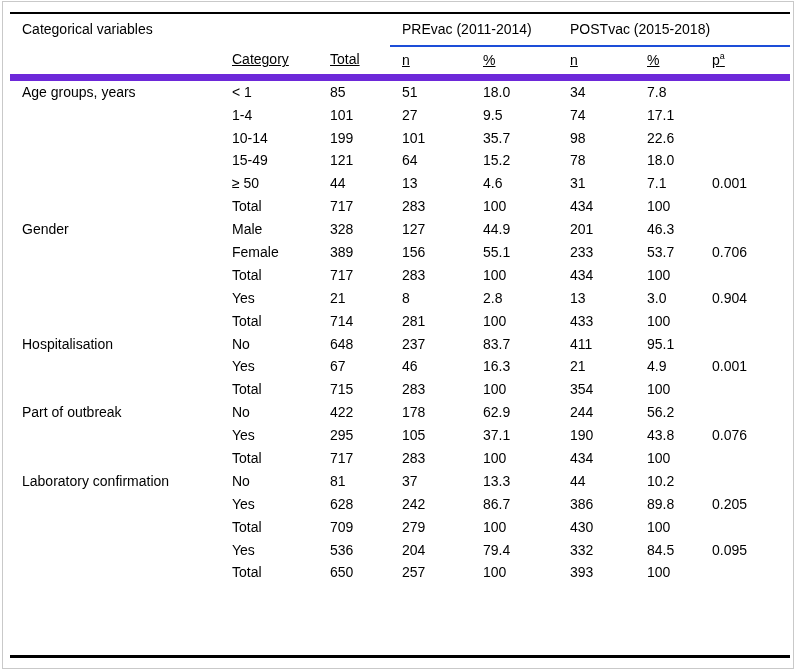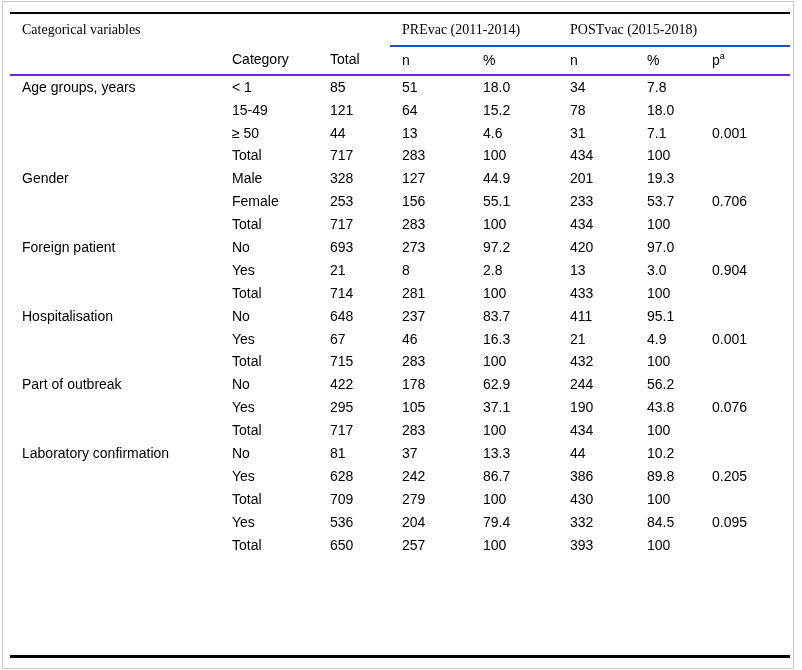--- a/index.html
+++ b/index.html
@@ -39,23 +39,23 @@
   }
   table.stats td {
     padding: 0 0 0 12px;
     vertical-align: middle;
     line-height: 1.1;
     white-space: nowrap;
     overflow: hidden;
     font-size: 14px;
     text-align: left;
   }
-  tr.hrow-a td { height: 31px; font-family: Liberation Serif, serif; }
+  tr.hrow-a td { height: 31px; }
   tr.hrow-a td.grp { border-bottom: 2px solid #1d4ed8; }
-  tr.hrow-b td { height: 27px; border-bottom: 2px solid #6d28d9; }
+  tr.hrow-b td { height: 27px; border-bottom: 7px solid #6d28d9; text-decoration: underline; }
   tbody td { height: 22.9px; }
   sup.p-sup {
     font-size: 9px;
     vertical-align: super;
     line-height: 0;
   }
   .bottom-rule {
     position: absolute;
     left: 10px;
     top: 655px;
@@ -103,20 +103,40 @@
           <td>&lt; 1</td>
           <td>85</td>
           <td>51</td>
           <td>18.0</td>
           <td>34</td>
           <td>7.8</td>
           <td></td>
         </tr>
         <tr>
           <td></td>
+          <td>1-4</td>
+          <td>101</td>
+          <td>27</td>
+          <td>9.5</td>
+          <td>74</td>
+          <td>17.1</td>
+          <td></td>
+        </tr>
+        <tr>
+          <td></td>
+          <td>10-14</td>
+          <td>199</td>
+          <td>101</td>
+          <td>35.7</td>
+          <td>98</td>
+          <td>22.6</td>
+          <td></td>
+        </tr>
+        <tr>
+          <td></td>
           <td>15-49</td>
           <td>121</td>
           <td>64</td>
           <td>15.2</td>
           <td>78</td>
           <td>18.0</td>
           <td></td>
         </tr>
         <tr>
           <td></td>
@@ -138,51 +158,41 @@
           <td>100</td>
           <td></td>
         </tr>
         <tr>
           <td>Gender</td>
           <td>Male</td>
           <td>328</td>
           <td>127</td>
           <td>44.9</td>
           <td>201</td>
-          <td>19.3</td>
+          <td>46.3</td>
           <td></td>
         </tr>
         <tr>
           <td></td>
           <td>Female</td>
-          <td>253</td>
+          <td>389</td>
           <td>156</td>
           <td>55.1</td>
           <td>233</td>
           <td>53.7</td>
           <td>0.706</td>
         </tr>
         <tr>
           <td></td>
           <td>Total</td>
           <td>717</td>
           <td>283</td>
           <td>100</td>
           <td>434</td>
           <td>100</td>
-          <td></td>
-        </tr>
-        <tr>
-          <td>Foreign patient</td>
-          <td>No</td>
-          <td>693</td>
-          <td>273</td>
-          <td>97.2</td>
-          <td>420</td>
-          <td>97.0</td>
           <td></td>
         </tr>
         <tr>
           <td></td>
           <td>Yes</td>
           <td>21</td>
           <td>8</td>
           <td>2.8</td>
           <td>13</td>
           <td>3.0</td>
@@ -217,21 +227,21 @@
           <td>21</td>
           <td>4.9</td>
           <td>0.001</td>
         </tr>
         <tr>
           <td></td>
           <td>Total</td>
           <td>715</td>
           <td>283</td>
           <td>100</td>
-          <td>432</td>
+          <td>354</td>
           <td>100</td>
           <td></td>
         </tr>
         <tr>
           <td>Part of outbreak</td>
           <td>No</td>
           <td>422</td>
           <td>178</td>
           <td>62.9</td>
           <td>244</td>

